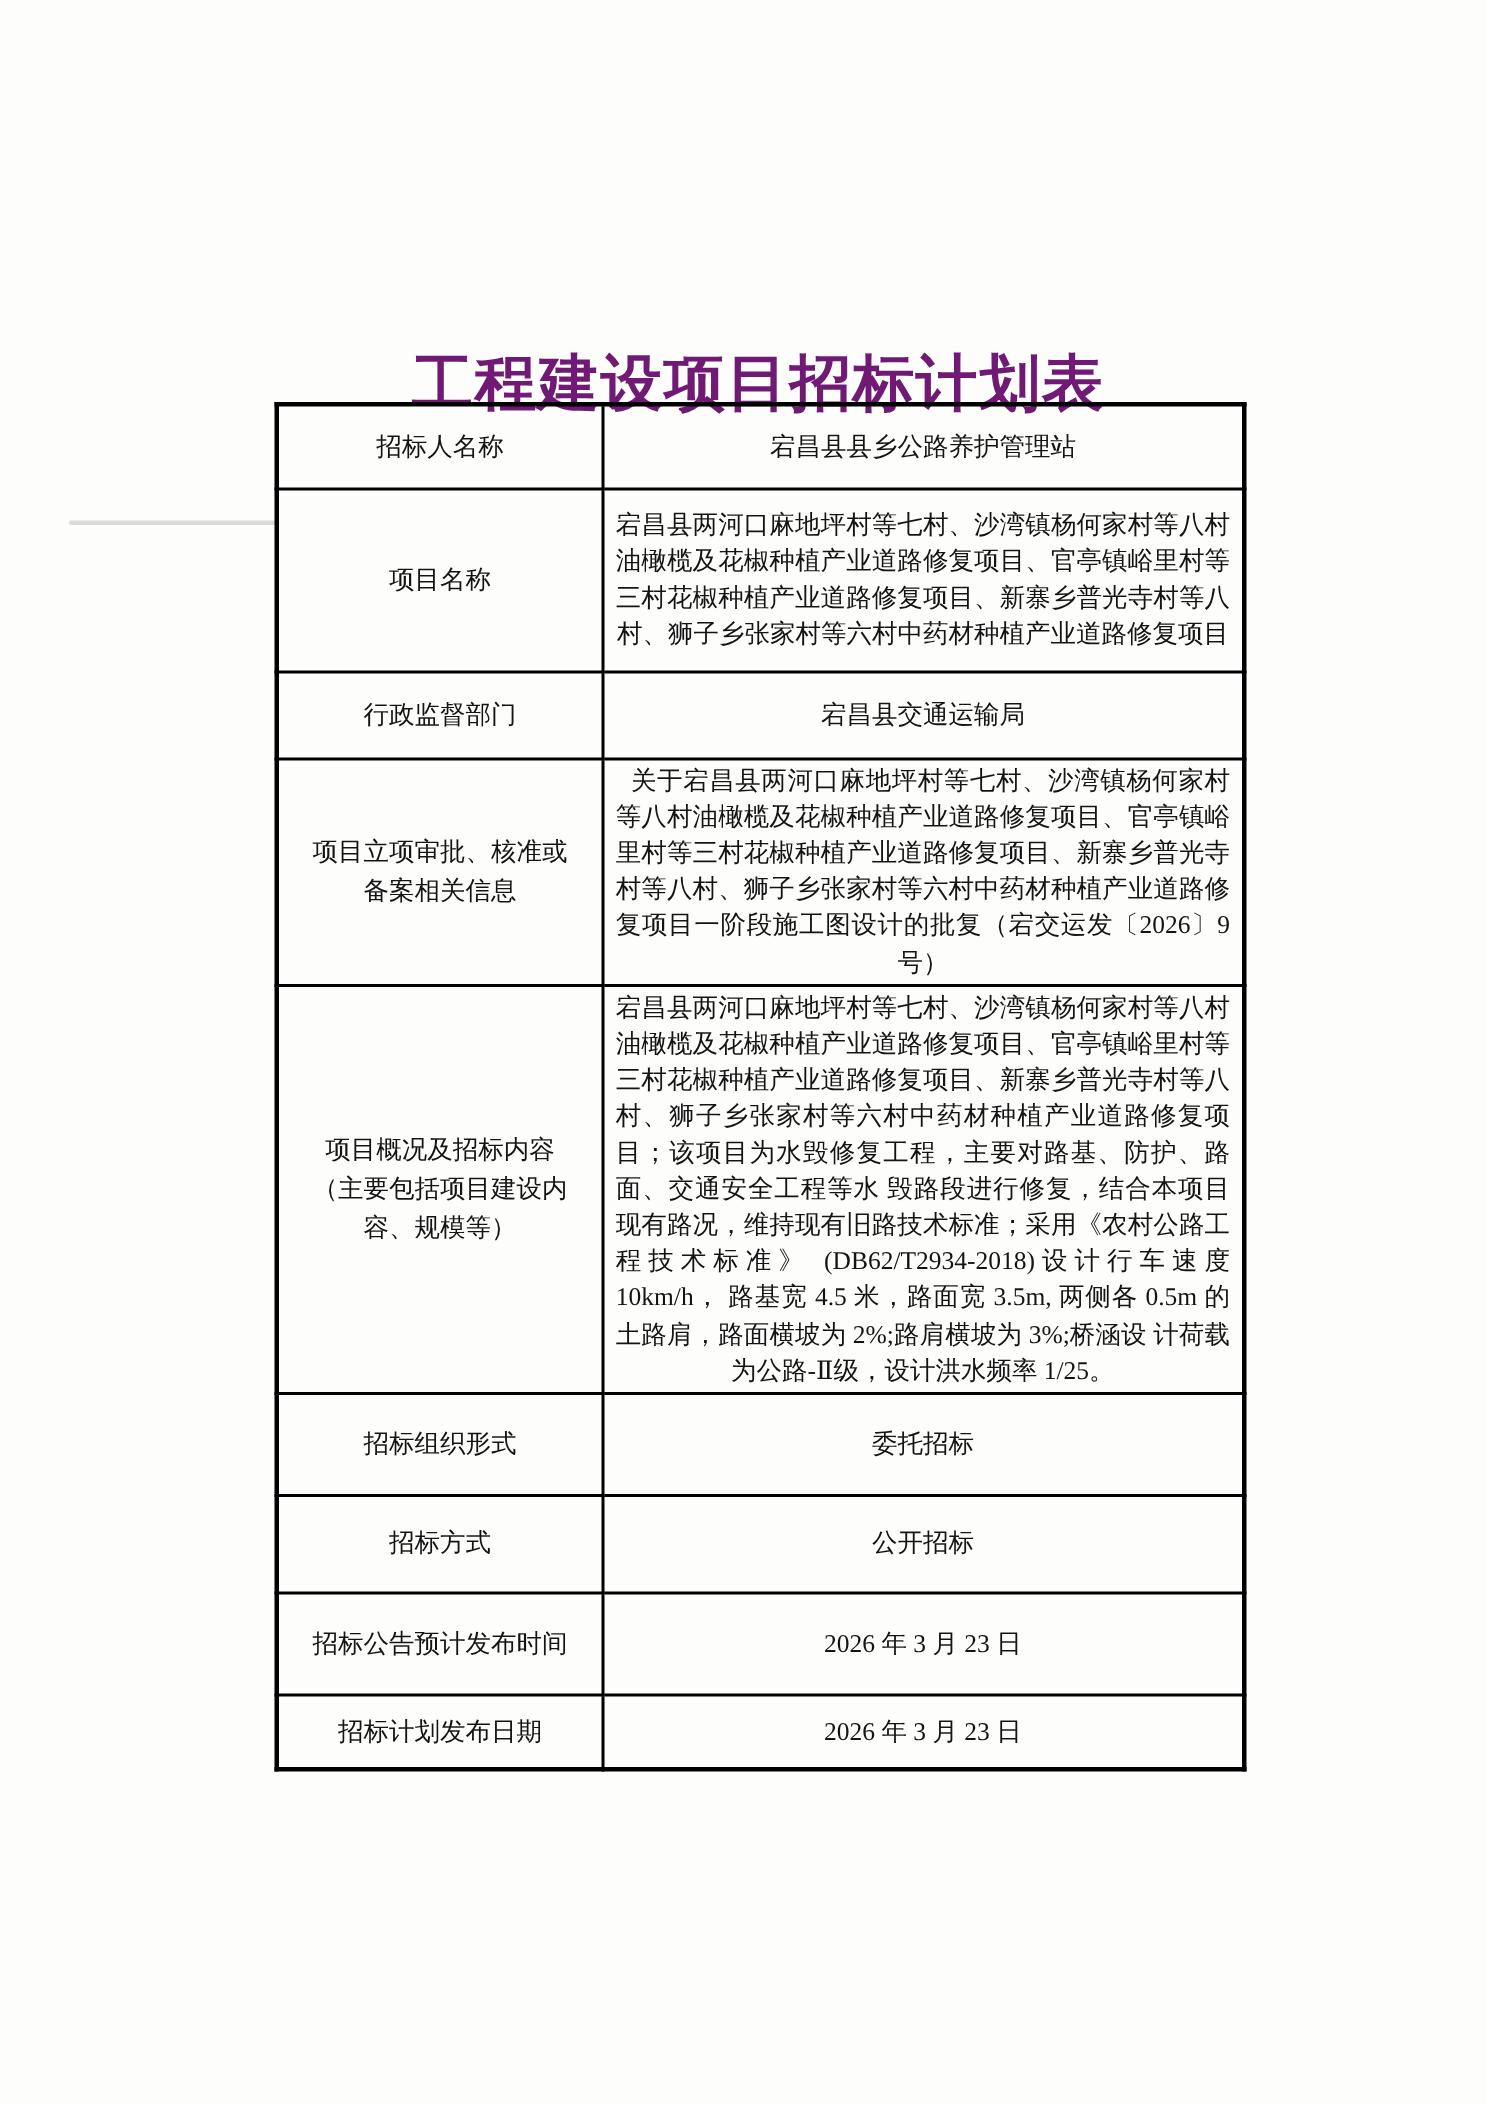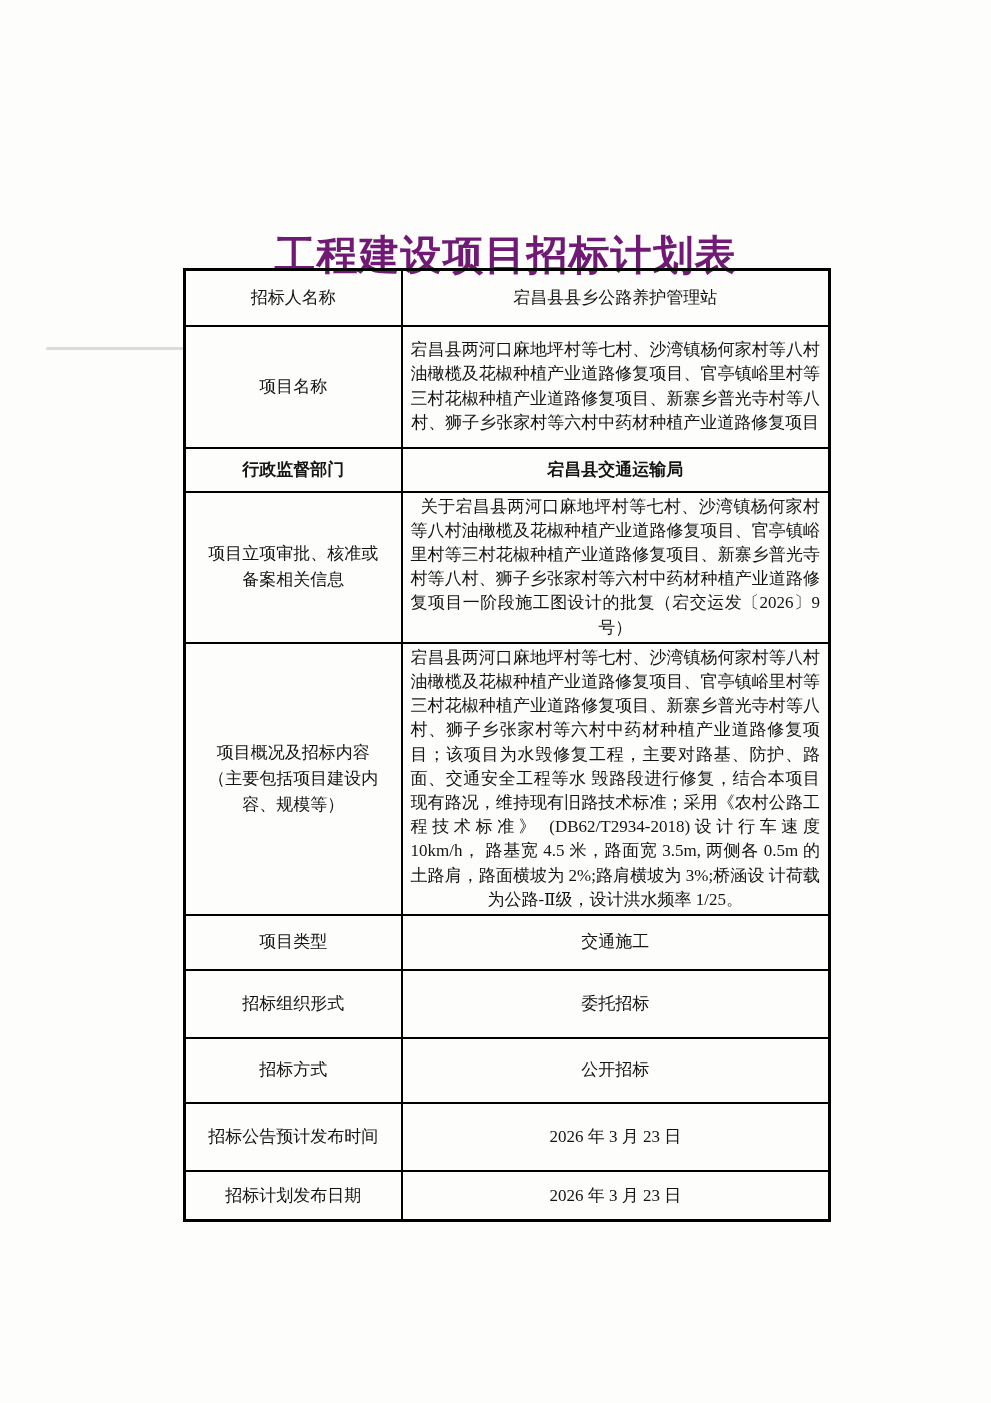--- a/index.html
+++ b/index.html
@@ -69,21 +69,21 @@
     text-align-last: center;
     line-height: 24.2px;
     padding: 2px 8px;
   }
   td.value-cell.para-indent {
     text-indent: 0.6em;
   }
   
   tr.r0  { height: 56px; }
   tr.r1  { height: 122px; }
-  tr.r2  { height: 44px; font-weight: bold; }
+  tr.r2  { height: 58px; }
   tr.r3  { height: 146px; }
   tr.r4  { height: 269px; }
   tr.r5  { height: 55px; }
   tr.r6  { height: 65px; }
   tr.r7  { height: 68px; }
   tr.r8  { height: 65px; }
   tr.r9  { height: 68px; }
   tr.r10 { height: 50px; }
 </style>
 </head>
@@ -114,24 +114,20 @@
         <td class="value-cell">宕昌县交通运输局</td>
       </tr>
       <tr class="r3">
         <td class="label-cell">项目立项审批、核准或备案相关信息</td>
         <td class="value-cell para para-indent">关于宕昌县两河口麻地坪村等七村、沙湾镇杨何家村等八村油橄榄及花椒种植产业道路修复项目、官亭镇峪里村等三村花椒种植产业道路修复项目、新寨乡普光寺村等八村、狮子乡张家村等六村中药材种植产业道路修复项目一阶段施工图设计的批复（宕交运发〔2026〕9 号）</td>
       </tr>
       <tr class="r4">
         <td class="label-cell">项目概况及招标内容（主要包括项目建设内容、规模等）</td>
         <td class="value-cell para">宕昌县两河口麻地坪村等七村、沙湾镇杨何家村等八村油橄榄及花椒种植产业道路修复项目、官亭镇峪里村等三村花椒种植产业道路修复项目、新寨乡普光寺村等八村、狮子乡张家村等六村中药材种植产业道路修复项目；该项目为水毁修复工程，主要对路基、防护、路面、交通安全工程等水 毁路段进行修复，结合本项目现有路况，维持现有旧路技术标准；采用《农村公路工程技术标准》 (DB62/T2934-2018)设计行车速度 10km/h， 路基宽 4.5 米，路面宽 3.5m, 两侧各 0.5m 的土路肩，路面横坡为 2%;路肩横坡为 3%;桥涵设 计荷载为公路-Ⅱ级，设计洪水频率 1/25。</td>
       </tr>
-      <tr class="r5">
-        <td class="label-cell">项目类型</td>
-        <td class="value-cell">交通施工</td>
-      </tr>
       <tr class="r7">
         <td class="label-cell">招标组织形式</td>
         <td class="value-cell">委托招标</td>
       </tr>
       <tr class="r8">
         <td class="label-cell">招标方式</td>
         <td class="value-cell">公开招标</td>
       </tr>
       <tr class="r9">
         <td class="label-cell">招标公告预计发布时间</td>

